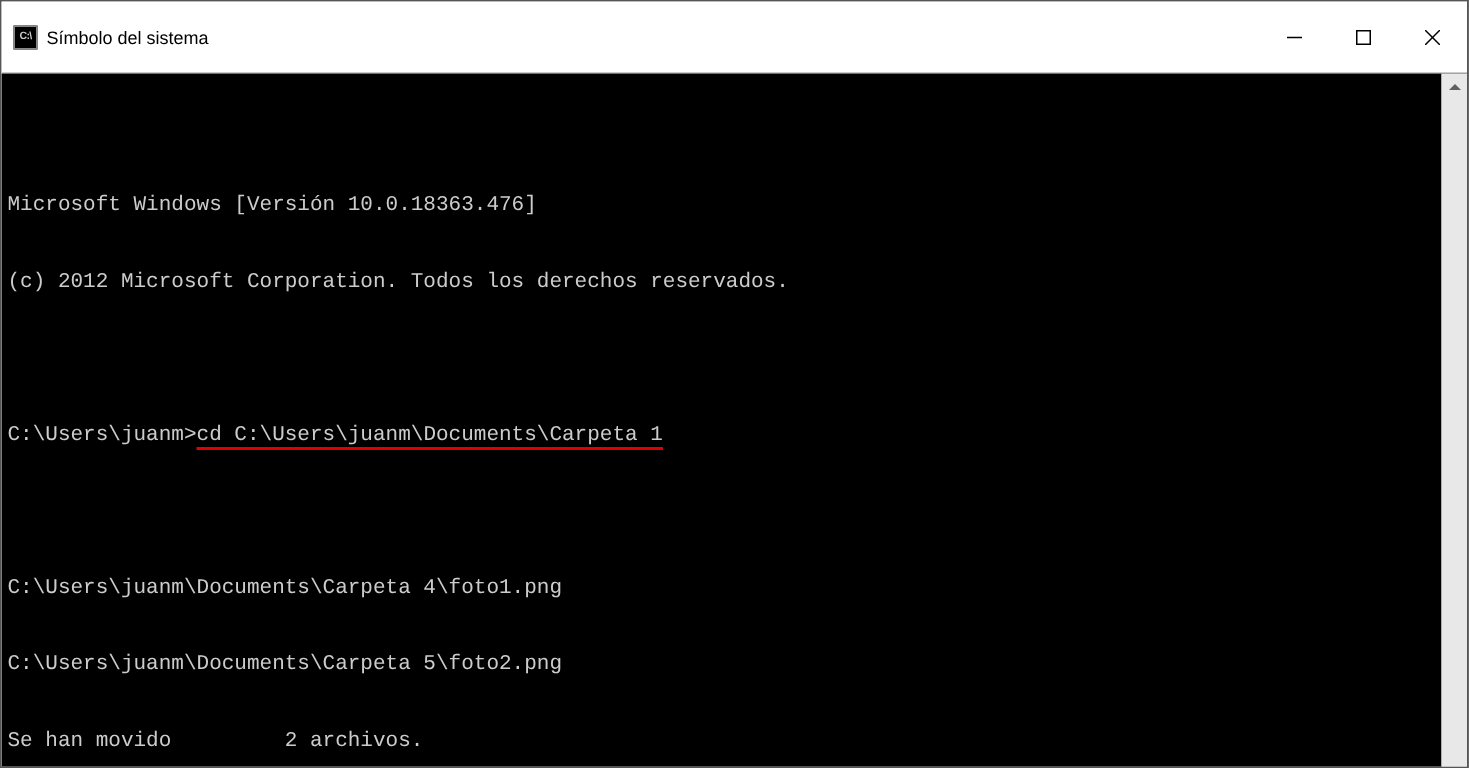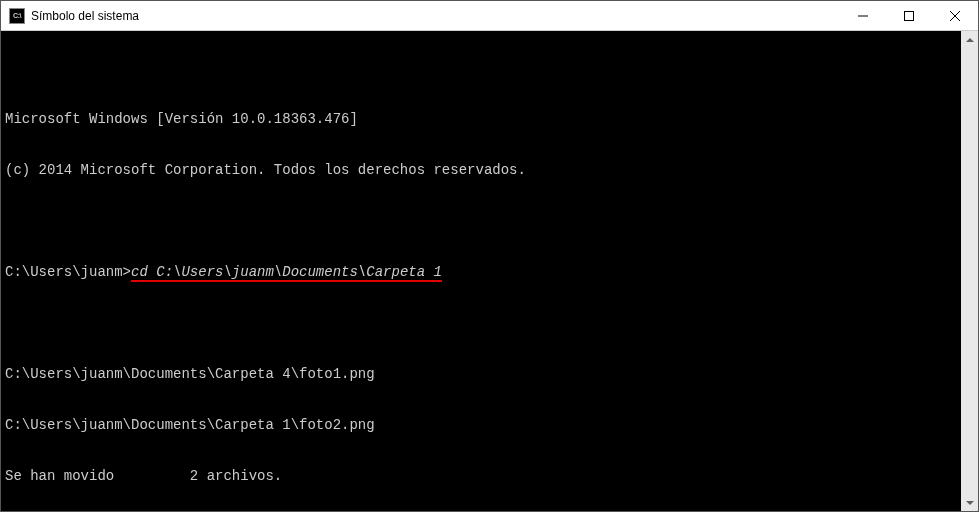--- a/index.html
+++ b/index.html
@@ -9,21 +9,21 @@
     }
     body {
       width: 979px;
       height: 512px;
       background: #fff;
       font-family: 'Consolas', 'Courier New', monospace;
       overflow: hidden;
       border: 1px solid #555;
     }
     .titlebar {
-      height: 30px;
+      height: 48px;
       background: #ffffff;
       display: flex;
       align-items: center;
       border-bottom: 1px solid #ccc;
     }
     .titlebar-icon {
       width: 16px;
       height: 16px;
       margin-left: 8px;
       margin-right: 6px;
@@ -102,21 +102,20 @@
     .terminal-content {
       padding-right: 20px;
     }
     .line {
       min-height: 17px;
       display: block;
     }
     .underline-red {
       position: relative;
       display: inline-block;
-      font-style: italic;
     }
     .underline-red::after {
       content: '';
       position: absolute;
       left: 0;
       right: 0;
       bottom: -1px;
       height: 2px;
       background: #e00000;
     }
@@ -143,26 +142,26 @@
           <line x1="0" y1="0" x2="10" y2="10" stroke="#000" stroke-width="1"></line>
           <line x1="10" y1="0" x2="0" y2="10" stroke="#000" stroke-width="1"></line>
         </svg>
     </div>
   </div>
 </div>
 
 <div class="terminal">
   <div class="terminal-content">
     <span class="line">Microsoft Windows [Versión 10.0.18363.476]</span>
-    <span class="line">(c) 2014 Microsoft Corporation. Todos los derechos reservados.</span>
+    <span class="line">(c) 2012 Microsoft Corporation. Todos los derechos reservados.</span>
     <span class="line"> </span>
     <span class="line"><span>C:\Users\juanm&gt;</span><span class="underline-red">cd C:\Users\juanm\Documents\Carpeta 1</span></span>
     <span class="line"> </span>
     <span class="line">C:\Users\juanm\Documents\Carpeta 4\foto1.png</span>
-    <span class="line">C:\Users\juanm\Documents\Carpeta 1\foto2.png</span>
+    <span class="line">C:\Users\juanm\Documents\Carpeta 5\foto2.png</span>
     <span class="line">Se han movido         2 archivos.</span>
     
     
   </div>
   <div class="scrollbar">
     <div class="scroll-arrow">
       <svg width="8" height="4" viewBox="0 0 8 4">
           <polygon points="4,0 8,4 0,4" fill="#606060"></polygon>
         </svg>
     </div>

